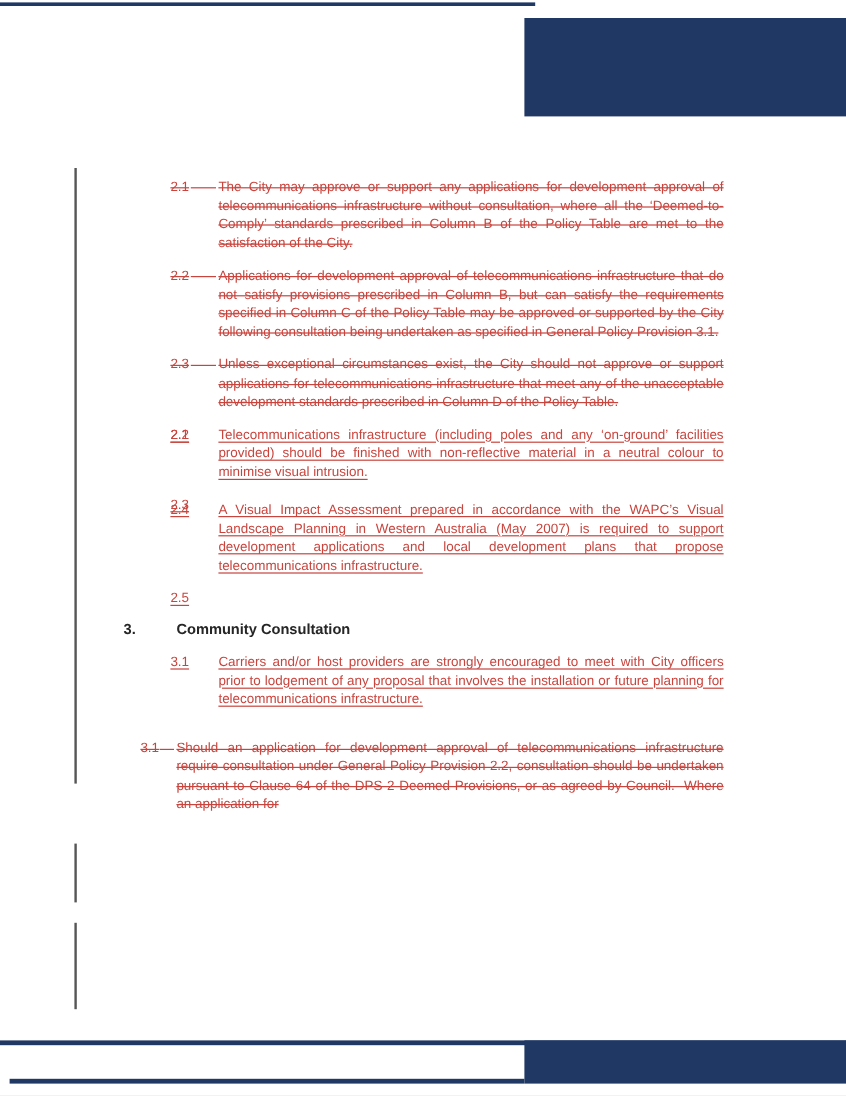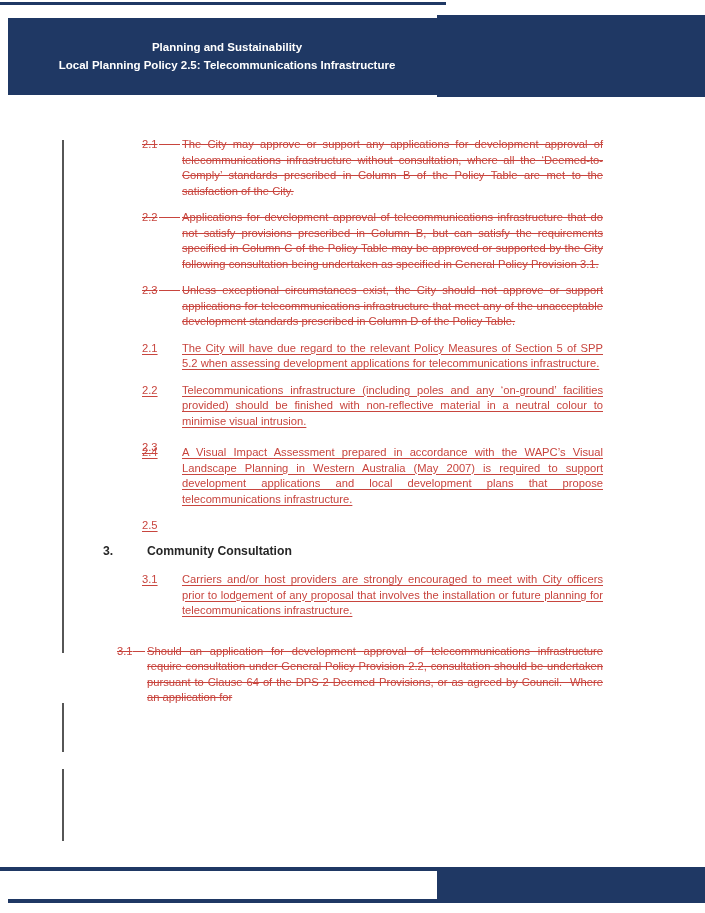--- a/index.html
+++ b/index.html
@@ -21,21 +21,21 @@
   .change-bar { position:absolute; left:62px; width:2px; background:#565656; }
   .bar-1 { top:140px; height:513px; }
   .bar-2 { top:703px; height:49px;  }
   .bar-3 { top:769px; height:72px;  }
   
   .content {
     position:absolute; left:142px; top:137px; width:461px;
     font-size:11.2px; line-height:15.5px;
   }
   .para {
-    position:relative; padding-left:40px; margin:0 0 11px 0;
+    position:relative; padding-left:40px; margin:12px 0 11px 0;
     text-align:justify; color:#c8453e;
   }
   .pnum { position:absolute; left:0; top:0; }
   .deleted .pnum, .deleted .ptext {
     text-decoration:line-through; text-decoration-thickness:1px;
   }
   .deleted .pnum::after {
     content:""; position:absolute; top:7px; left:17px; width:21px;
     border-top:1px solid #c8453e;
   }
@@ -55,24 +55,20 @@
   .footer-rule-top  { position:absolute; left:0; top:867px; width:705px; height:4px; background:#1f3864; }
   .footer-block     { position:absolute; left:437px; top:867px; width:268px; height:36px; background:#1f3864; }
   .footer-rule-left { position:absolute; left:8px; top:899px; width:429px; height:4px; background:#1f3864; }
 </style>
 </head>
 <body>
 
 <div class="page">
 
   <div class="top-rule"></div>
-  <div class="header-block">
-    <div>Planning and Sustainability</div>
-    <div>Local Planning Policy 2.5: Telecommunications Infrastructure</div>
-  </div>
   <div class="header-right-frame">
     
   </div>
 
   <div class="change-bar bar-1"></div>
   <div class="change-bar bar-2"></div>
   <div class="change-bar bar-3"></div>
 
   <div class="content">
 
@@ -82,21 +78,21 @@
 
     <div class="para deleted">
       <span class="pnum">2.2</span><span class="ptext">Applications for development approval of telecommunications infrastructure that do not satisfy provisions prescribed in Column B, but can satisfy the requirements specified in Column C of the Policy Table may be approved or supported by the City following consultation being undertaken as specified in General Policy Provision 3.1.</span>
     </div>
 
     <div class="para deleted">
       <span class="pnum">2.3</span><span class="ptext">Unless exceptional circumstances exist, the City should not approve or support applications for telecommunications infrastructure that meet any of the unacceptable development standards prescribed in Column D of the Policy Table.</span>
     </div>
 
     <div class="para inserted">
-      <span class="pnum">2.1</span><span class="ptext">The City will have due regard to the relevant Policy Measures of Section 5 of SPP 5.2 when assessing development applications for telecommunications infrastructure.</span>
+      <span class="pnum">2.1</span>
     </div>
 
     <div class="para inserted">
       <span class="pnum">2.2</span><span class="ptext">Telecommunications infrastructure (including poles and any ‘on-ground’ facilities provided) should be finished with non-reflective material in a neutral colour to minimise visual intrusion.</span>
     </div>
 
     <div class="para inserted gap-after">
       <span class="pnum">2.3</span>
     </div>
 

